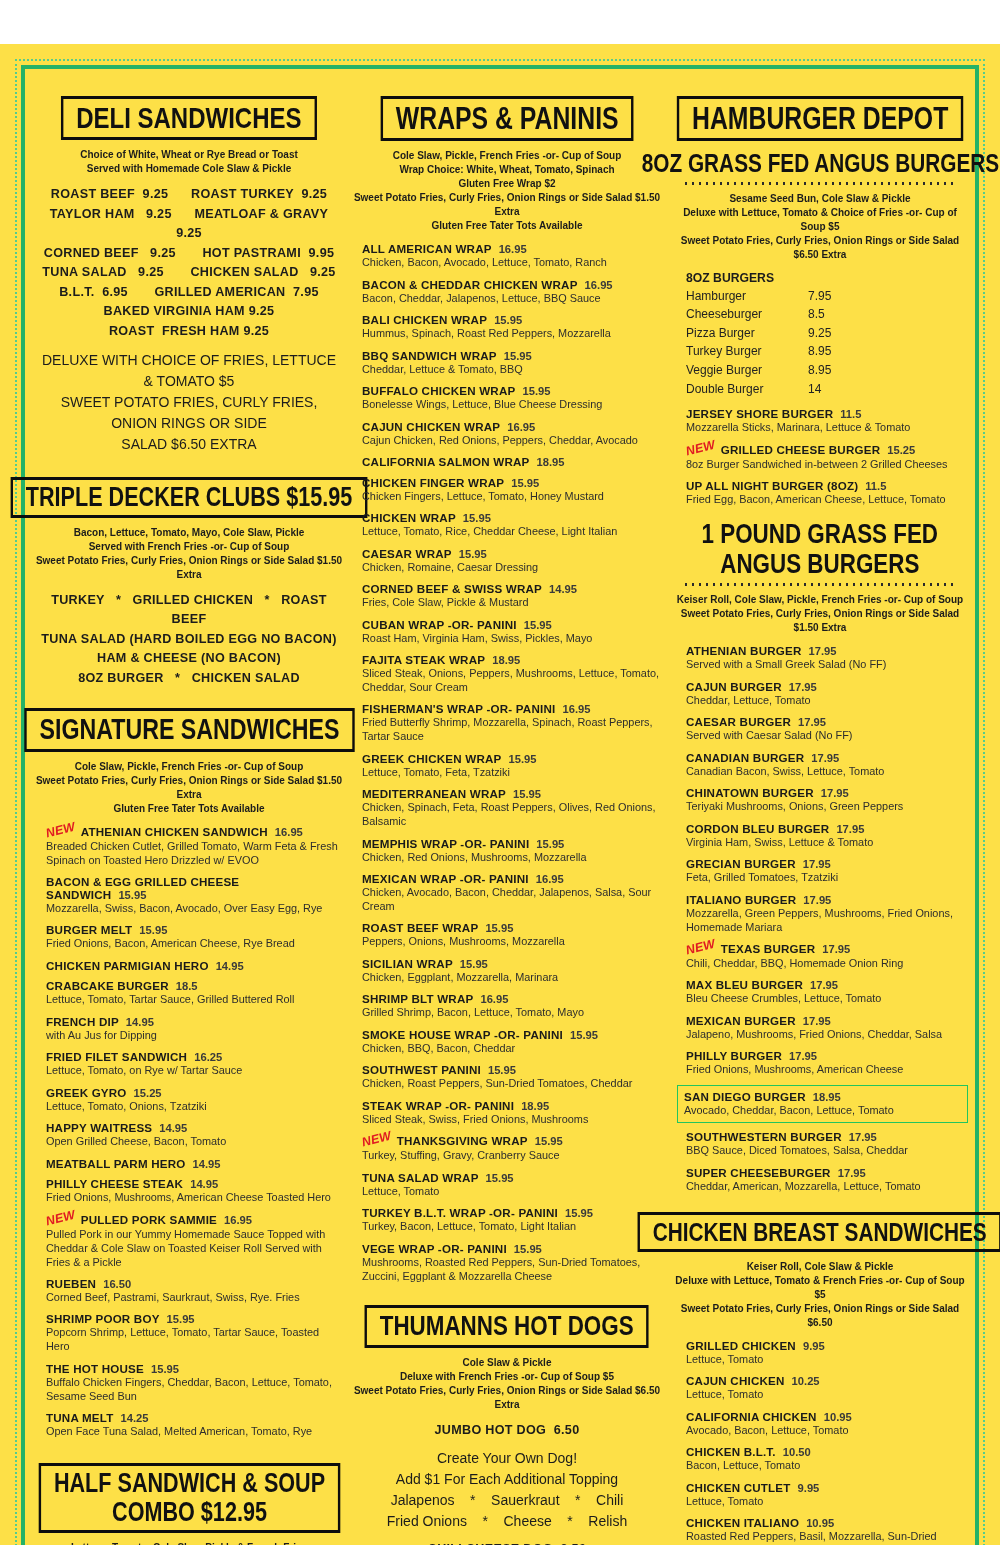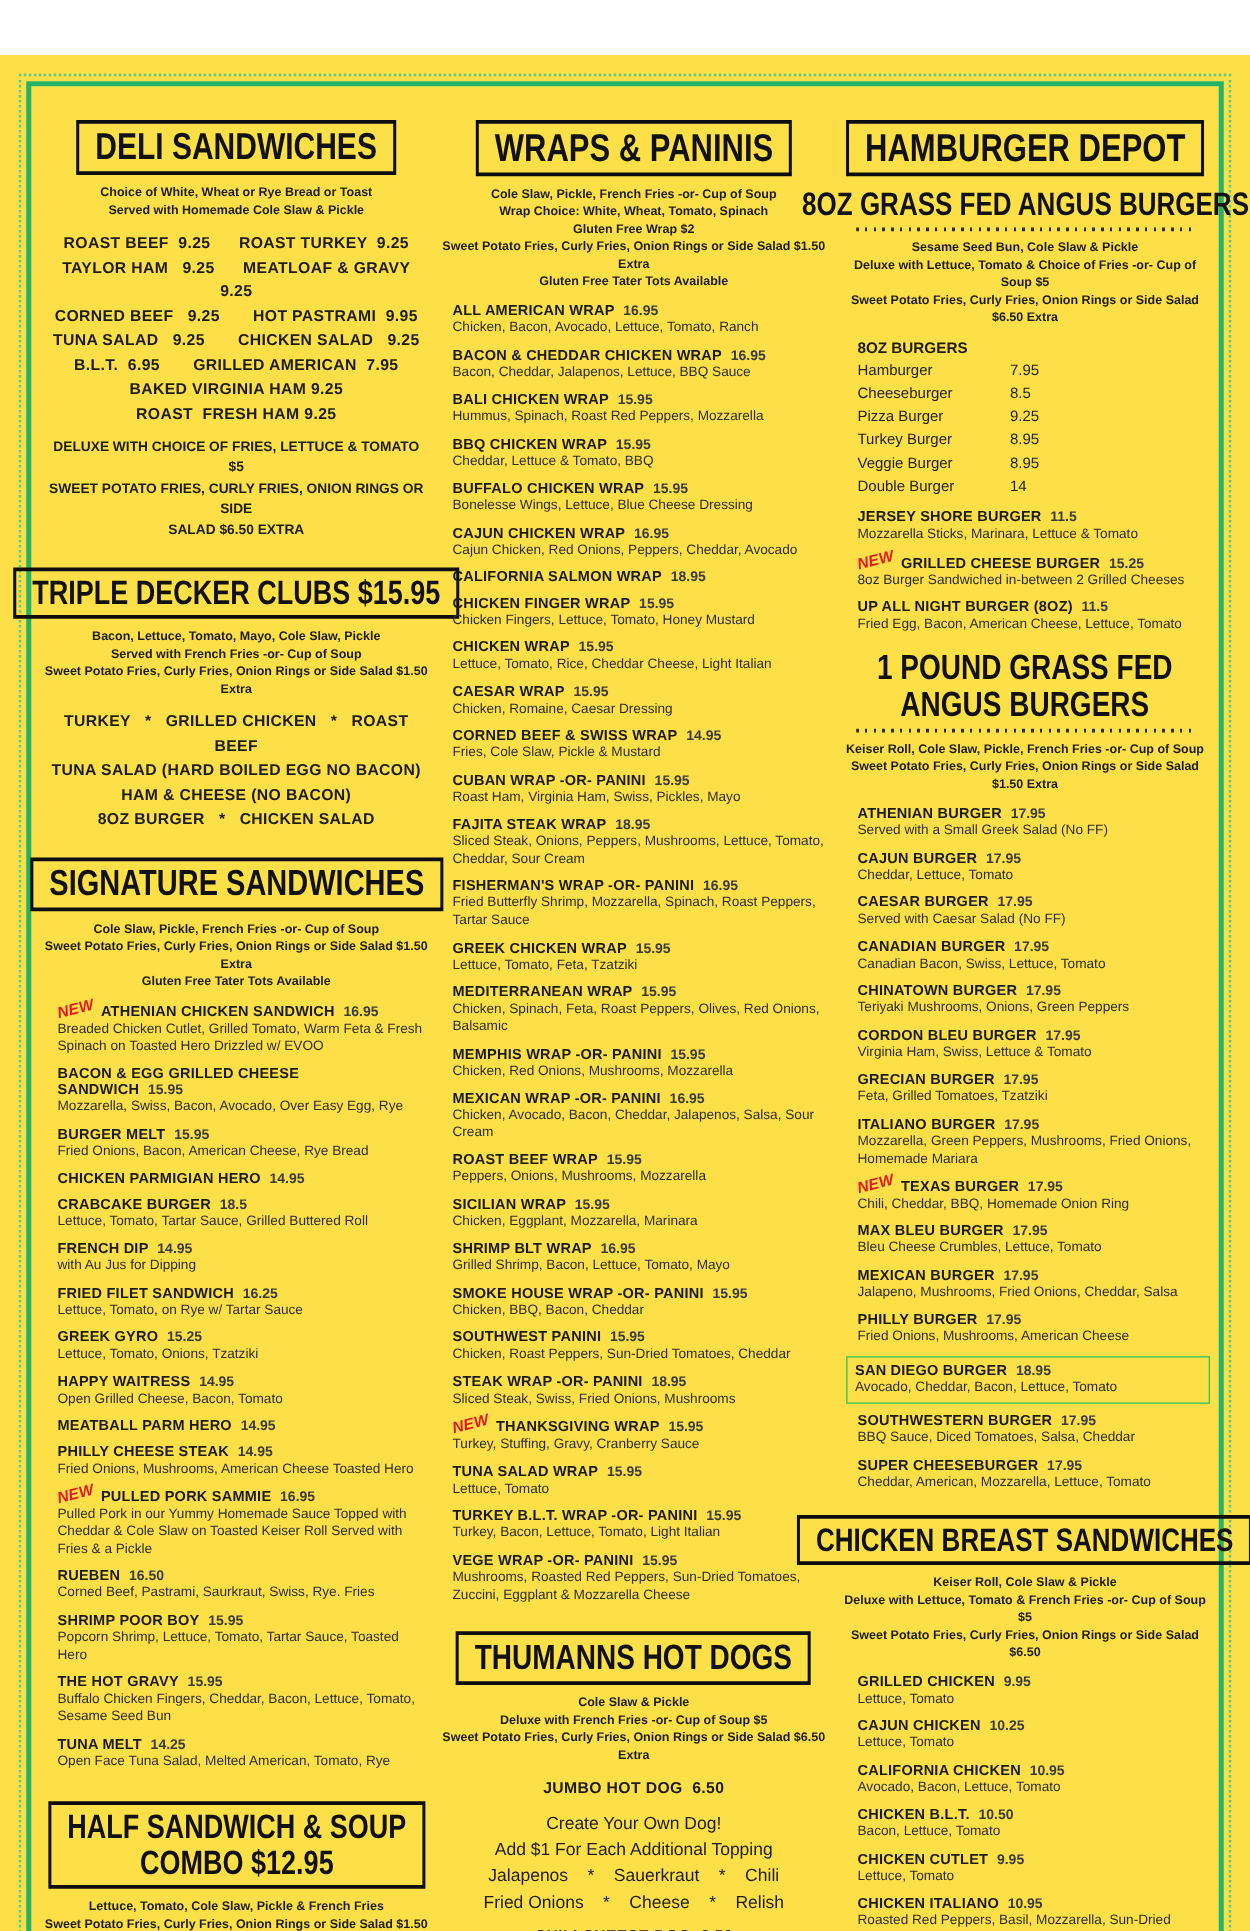--- a/index.html
+++ b/index.html
@@ -19,21 +19,21 @@
   .box-header .hdr-inner{border:3px solid #0d0d0d;padding:3px 16px;text-align:center;
       transform:scaleX(0.8);transform-origin:center;}
   .plain-header{display:flex;justify-content:center;margin:2px 0 0;}
   .plain-header .hdr-inner{border:none;padding:0;text-align:center;
       transform:scaleX(0.8);transform-origin:center;}
   .hdr-line{font-weight:800;letter-spacing:0;line-height:1.08;white-space:nowrap;color:#111;}
   .dotrule{height:3px;width:94%;margin:4px auto 7px;
       background-image:repeating-linear-gradient(to right,#2a2a2a 0 2px,transparent 2px 7px);}
 
   .note{font-size:10px;font-weight:700;text-align:center;line-height:1.4;margin:0 -6px 9px;}
-  .fine{font-size:11px;font-weight:700;text-align:center;line-height:1.5;margin:3px 0 6px;}
+  .fine{font-size:14px;font-weight:400;text-align:center;line-height:1.5;margin:3px 0 6px;}
   .cbold{font-size:12.6px;font-weight:800;text-align:center;line-height:1.55;
       white-space:pre-wrap;letter-spacing:.3px;margin-bottom:8px;}
   .cnormal{font-size:14px;text-align:center;line-height:1.5;white-space:pre-wrap;margin-bottom:8px;}
 
   .items{padding-left:10px;}
   .menu-item{margin-bottom:7.5px;}
   .iname{font-size:11.6px;font-weight:800;letter-spacing:.2px;color:#1a1a1a;}
   .iname .pr{font-weight:600;color:#3a3a3a;margin-left:7px;letter-spacing:0;font-size:11.2px;}
   .idesc{font-size:10.9px;line-height:1.28;color:#2d2d2d;margin-top:1px;}
   .new-badge{display:inline-block;color:#e01b22;font-weight:800;font-style:italic;
@@ -143,21 +143,21 @@
             </div>
             <div class="menu-item">
               <div class="iname"><span>RUEBEN</span><span class="pr">16.50</span></div>
               <div class="idesc">Corned Beef, Pastrami, Saurkraut, Swiss, Rye. Fries</div>
             </div>
             <div class="menu-item">
               <div class="iname"><span>SHRIMP POOR BOY</span><span class="pr">15.95</span></div>
               <div class="idesc">Popcorn Shrimp, Lettuce, Tomato, Tartar Sauce, Toasted Hero</div>
             </div>
             <div class="menu-item">
-              <div class="iname"><span>THE HOT GRAVY</span><span class="pr">15.95</span></div>
+              <div class="iname"><span>THE HOT HOUSE</span><span class="pr">15.95</span></div>
               <div class="idesc">Buffalo Chicken Fingers, Cheddar, Bacon, Lettuce, Tomato, Sesame Seed Bun</div>
             </div>
             <div class="menu-item">
               <div class="iname"><span>TUNA MELT</span><span class="pr">14.25</span></div>
               <div class="idesc">Open Face Tuna Salad, Melted American, Tomato, Rye</div>
             </div>
           </div>
         </div>
         <div class="menu-section" style="margin-top: 24px;">
           <div class="box-header">
@@ -194,21 +194,21 @@
             </div>
             <div class="menu-item">
               <div class="iname"><span>BACON &amp; CHEDDAR CHICKEN WRAP</span><span class="pr">16.95</span></div>
               <div class="idesc">Bacon, Cheddar, Jalapenos, Lettuce, BBQ Sauce</div>
             </div>
             <div class="menu-item">
               <div class="iname"><span>BALI CHICKEN WRAP</span><span class="pr">15.95</span></div>
               <div class="idesc">Hummus, Spinach, Roast Red Peppers, Mozzarella</div>
             </div>
             <div class="menu-item">
-              <div class="iname"><span>BBQ CHICKEN WRAP</span><span class="pr">15.95</span></div>
+              <div class="iname"><span>BBQ SANDWICH WRAP</span><span class="pr">15.95</span></div>
               <div class="idesc">Cheddar, Lettuce &amp; Tomato, BBQ</div>
             </div>
             <div class="menu-item">
               <div class="iname"><span>BUFFALO CHICKEN WRAP</span><span class="pr">15.95</span></div>
               <div class="idesc">Bonelesse Wings, Lettuce, Blue Cheese Dressing</div>
             </div>
             <div class="menu-item">
               <div class="iname"><span>CAJUN CHICKEN WRAP</span><span class="pr">16.95</span></div>
               <div class="idesc">Cajun Chicken, Red Onions, Peppers, Cheddar, Avocado</div>
             </div>

